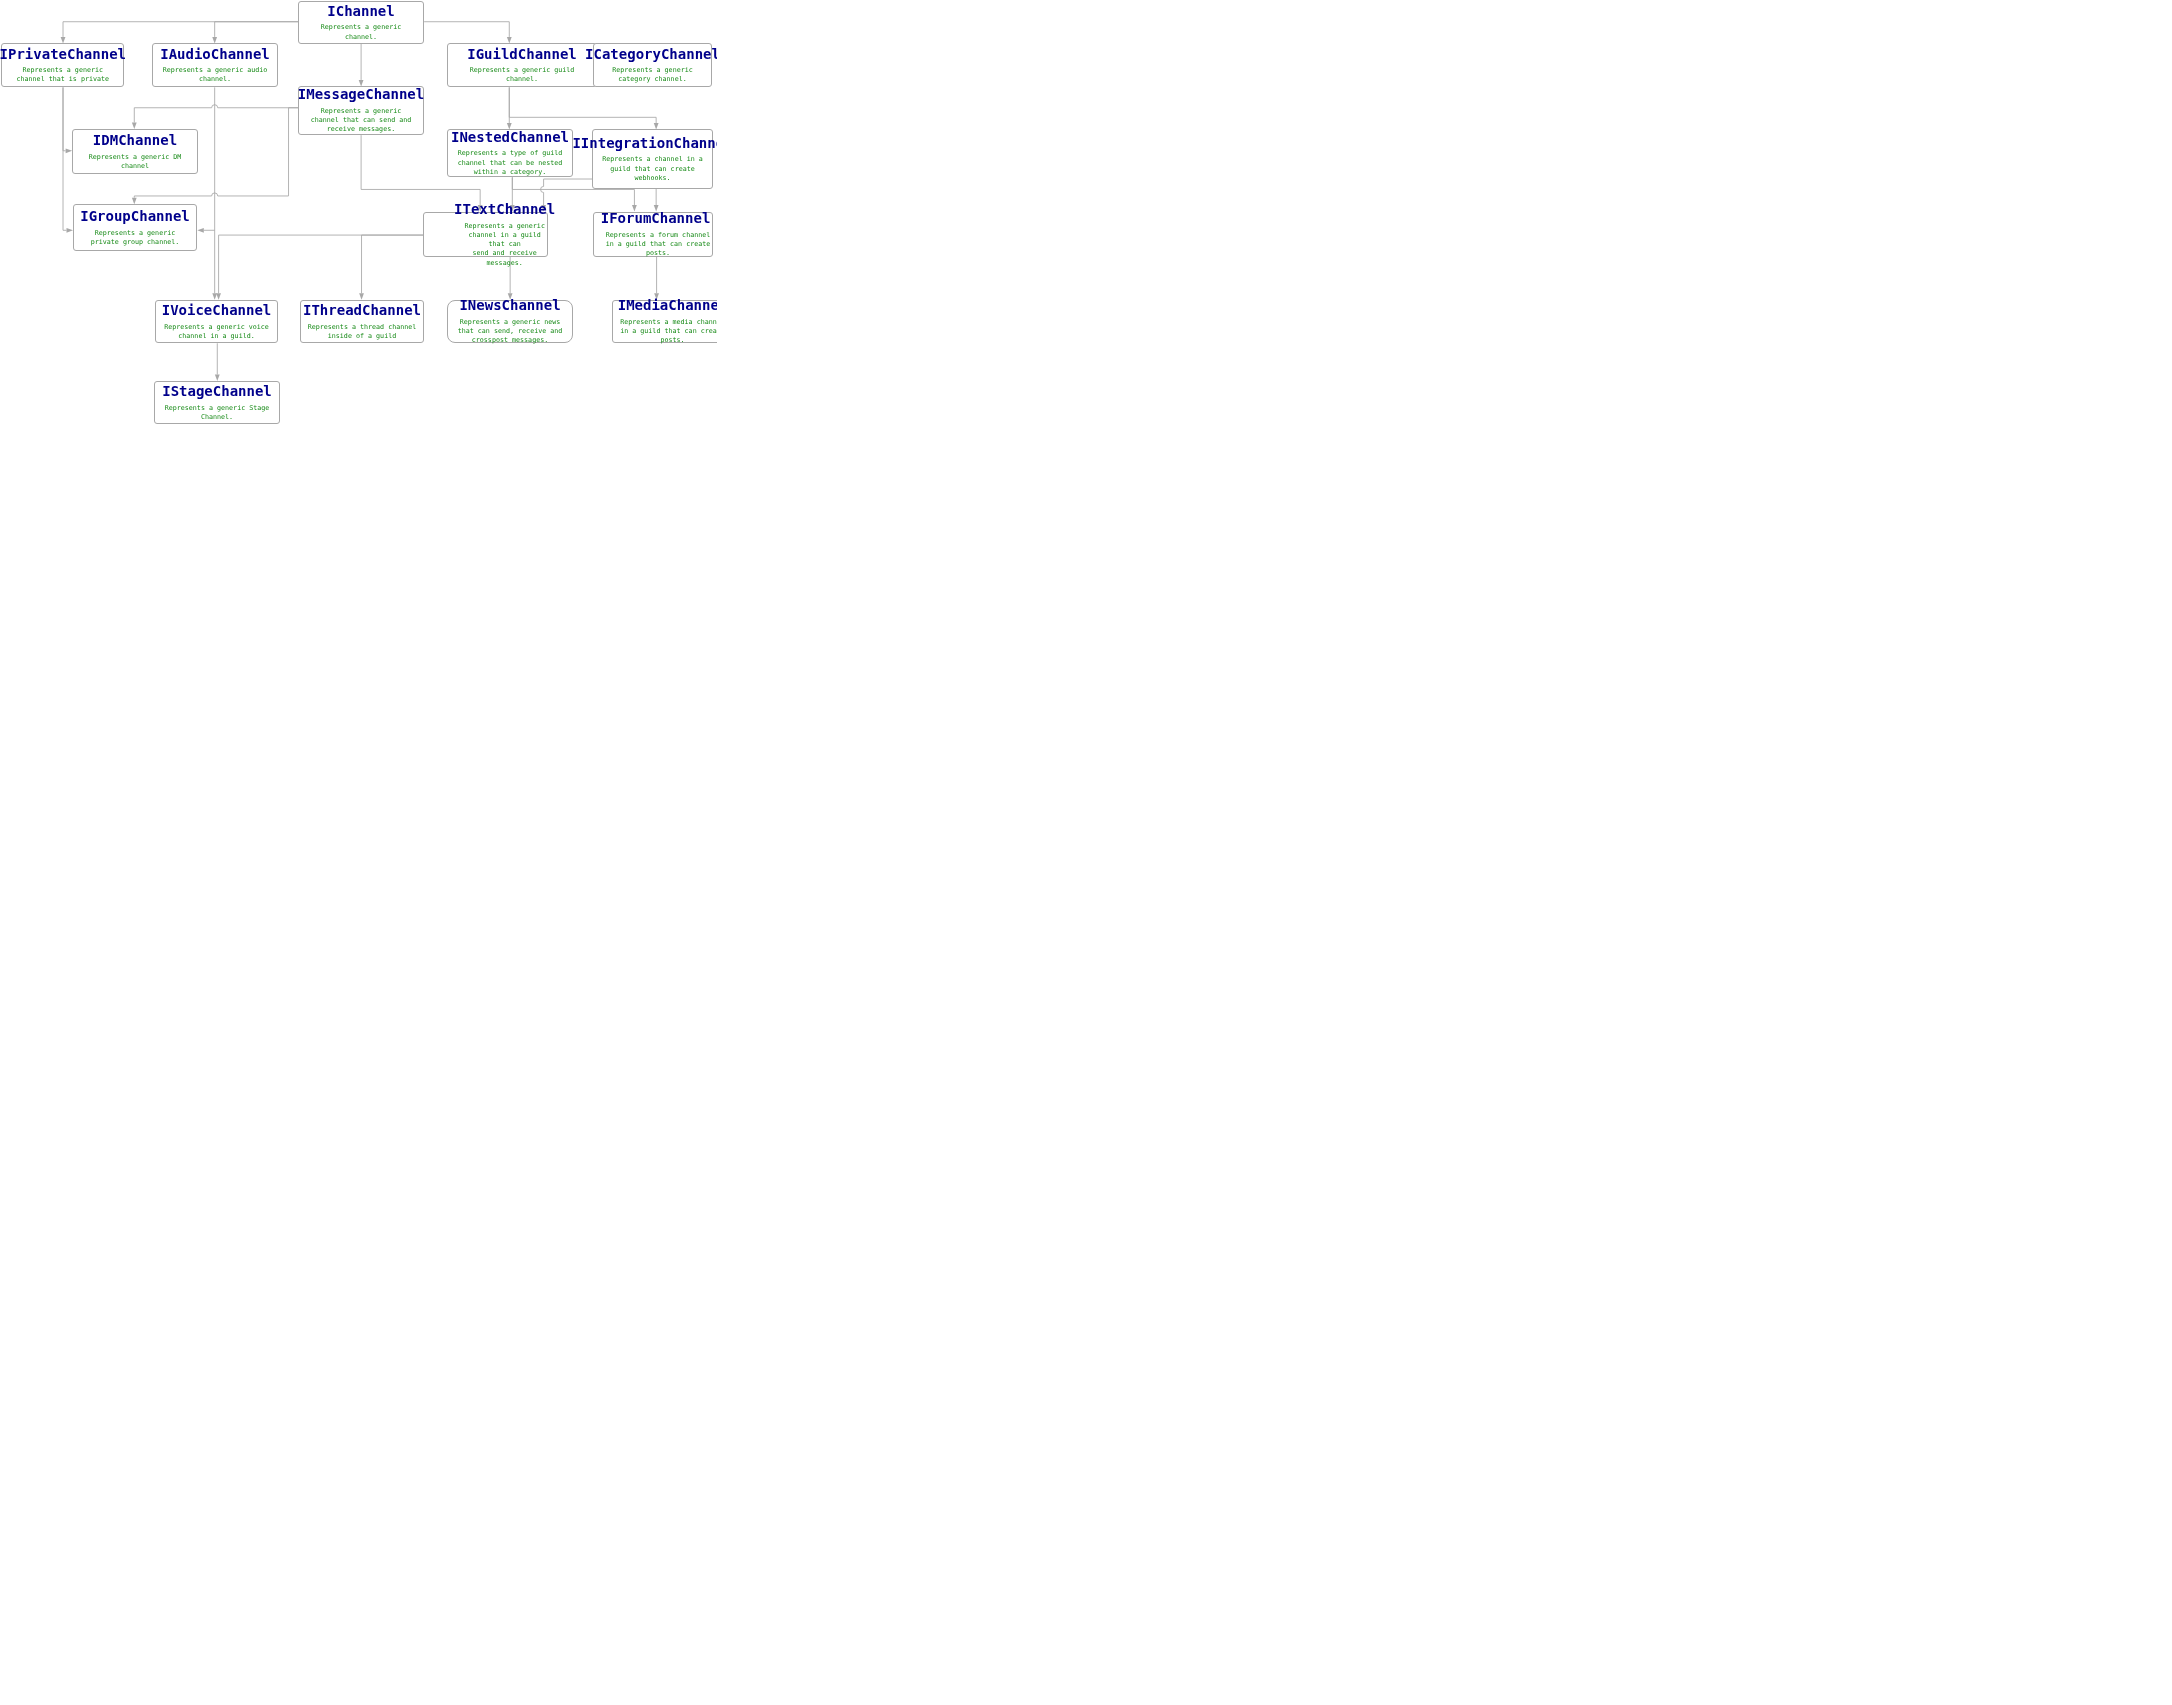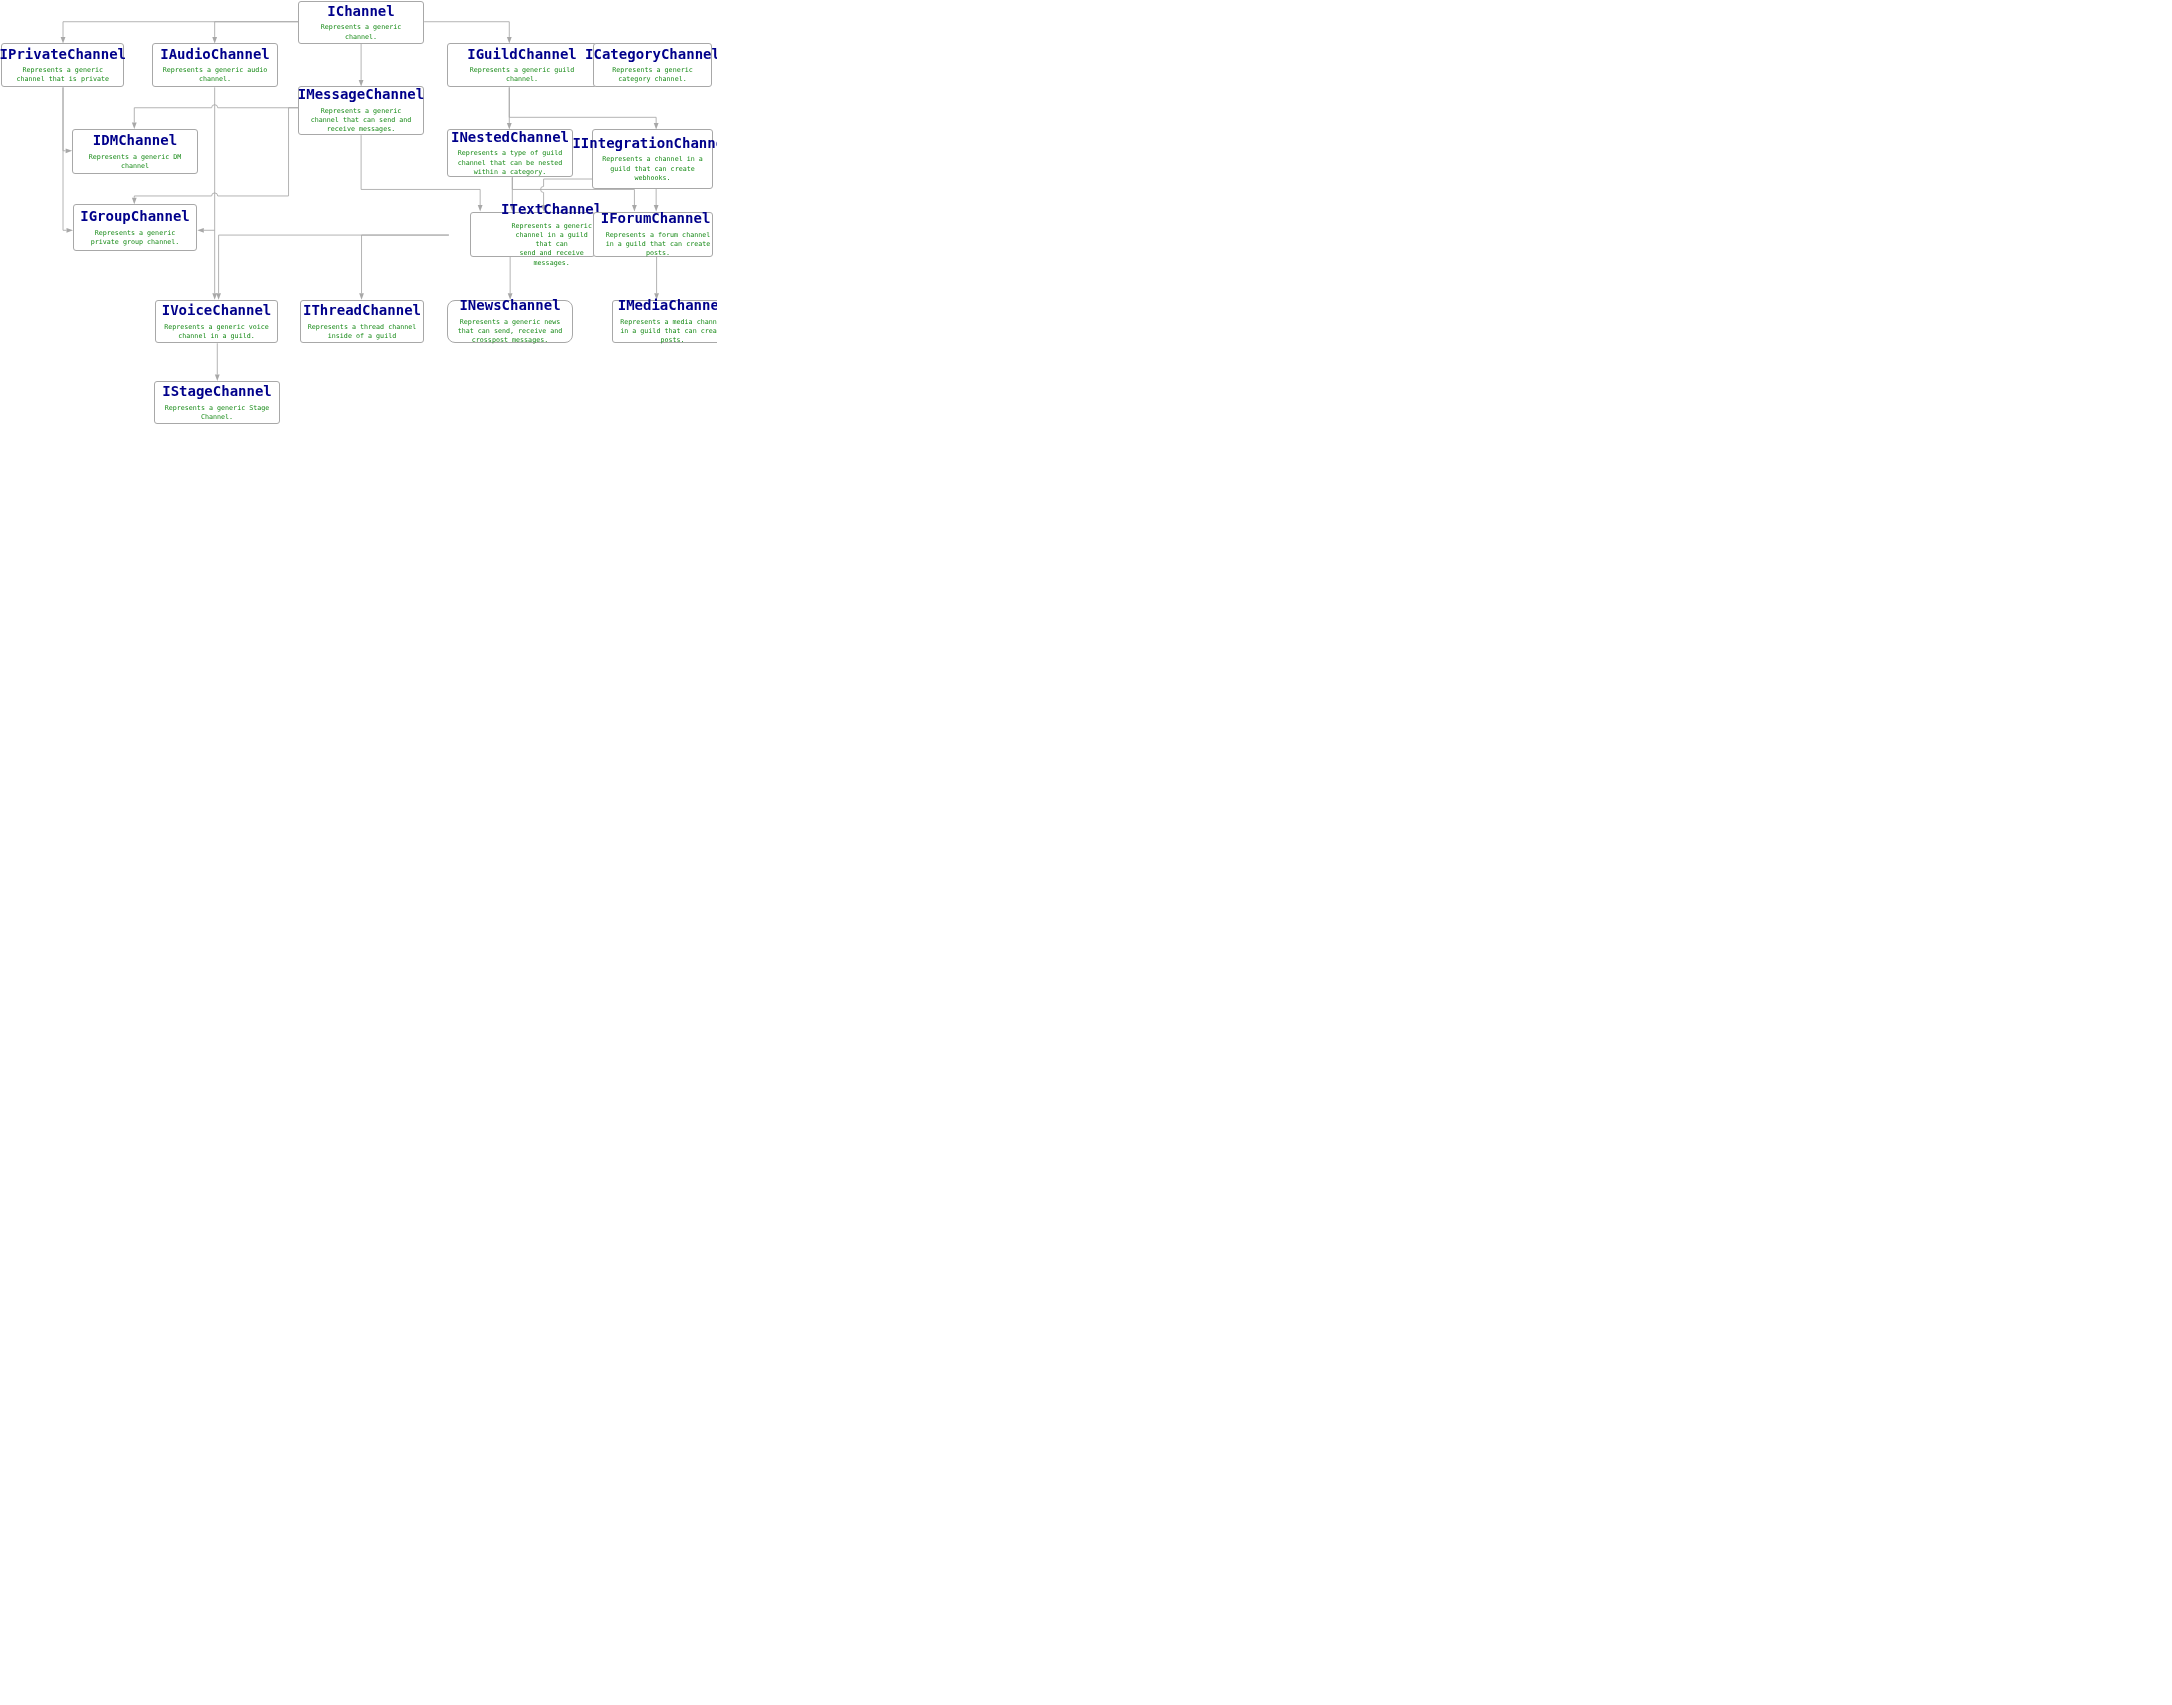--- a/index.html
+++ b/index.html
@@ -237,21 +237,21 @@
 guild that can create
 webhooks.</div>
   </div>
 
   <div class="node" style="left:73px; top:204px; width:124px; height:47px;">
     <div class="title">IGroupChannel</div>
     <div class="desc">Represents a generic
 private group channel.</div>
   </div>
 
-  <div class="node" style="left:470px; top:212px; width:125px; height:45px;padding-left:40px;">
+  <div class="node" style="left:423px; top:212px; width:125px; height:45px;padding-left:40px;">
     <div class="title">ITextChannel</div>
     <div class="desc">Represents a generic
 channel in a guild that can
 send and receive messages.</div>
   </div>
 
   <div class="node" style="left:593px; top:212px; width:120px; height:45px;align-items:flex-end;">
     <div class="title">IForumChannel</div>
     <div class="desc">Represents a forum channel
 in a guild that can create

